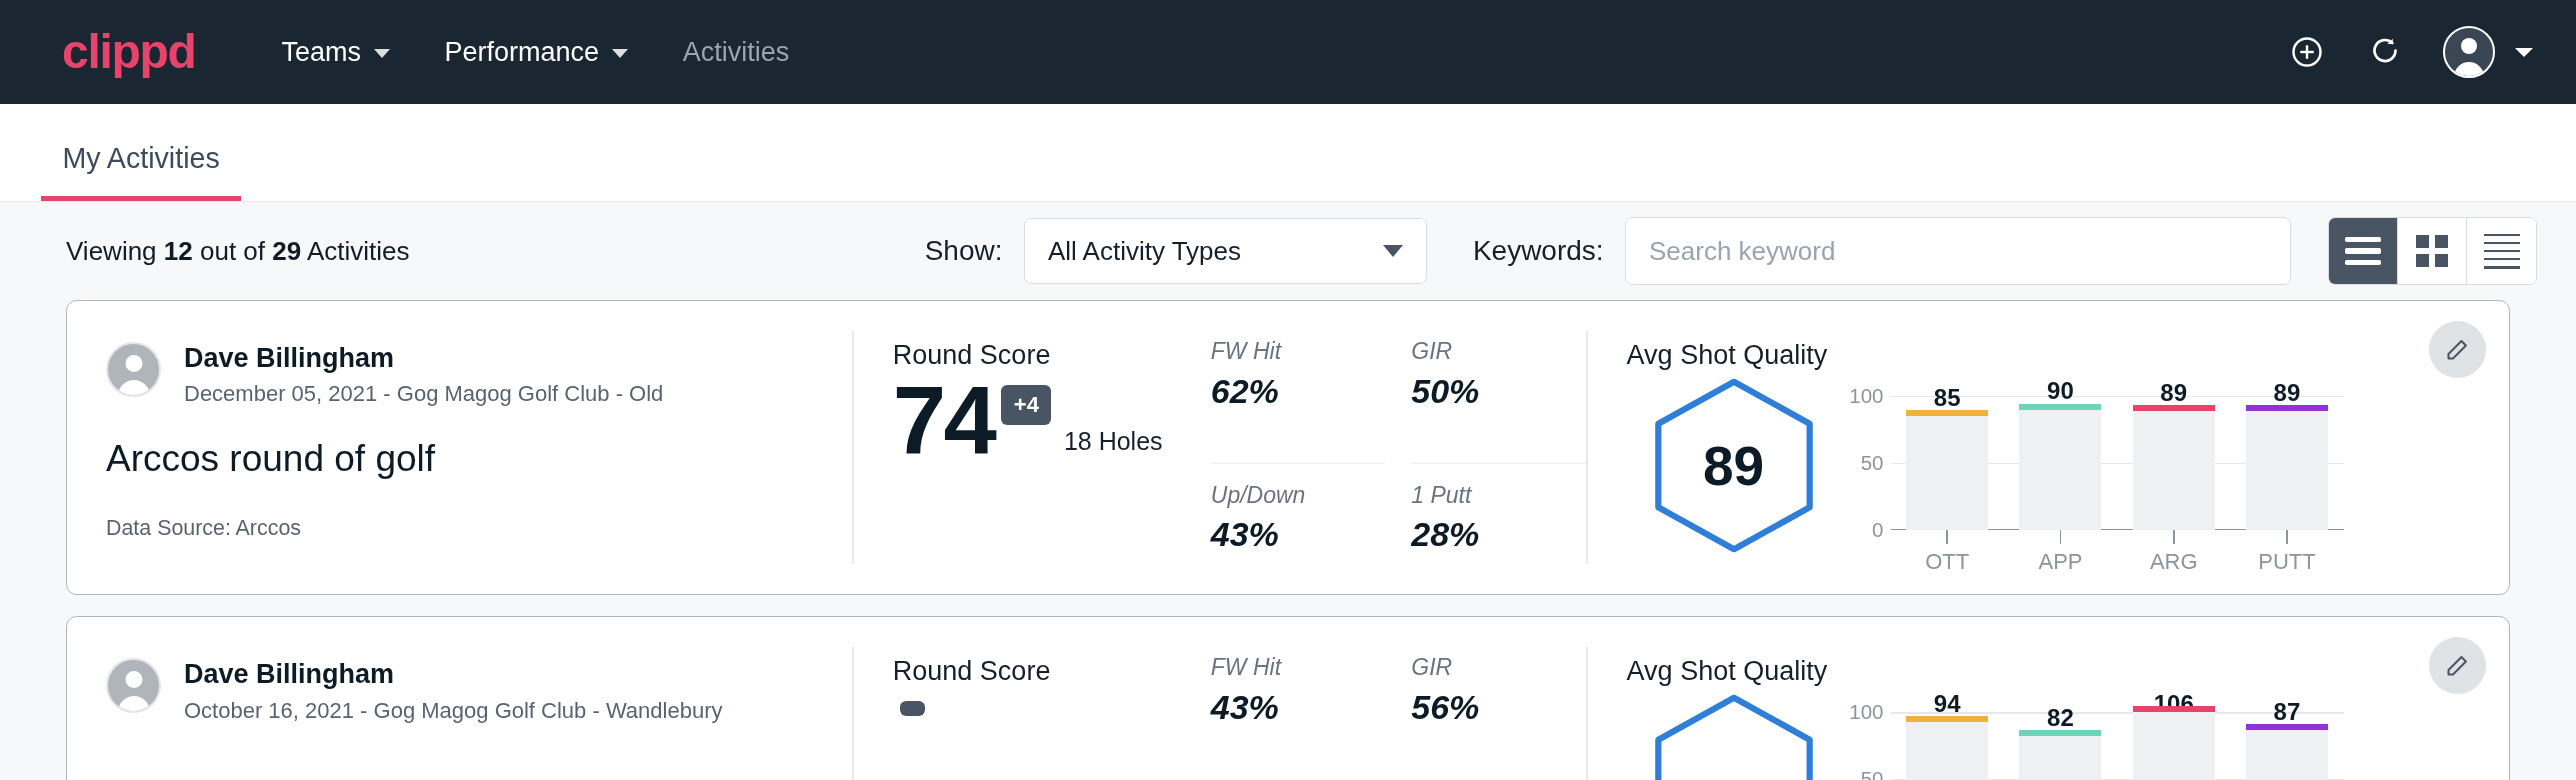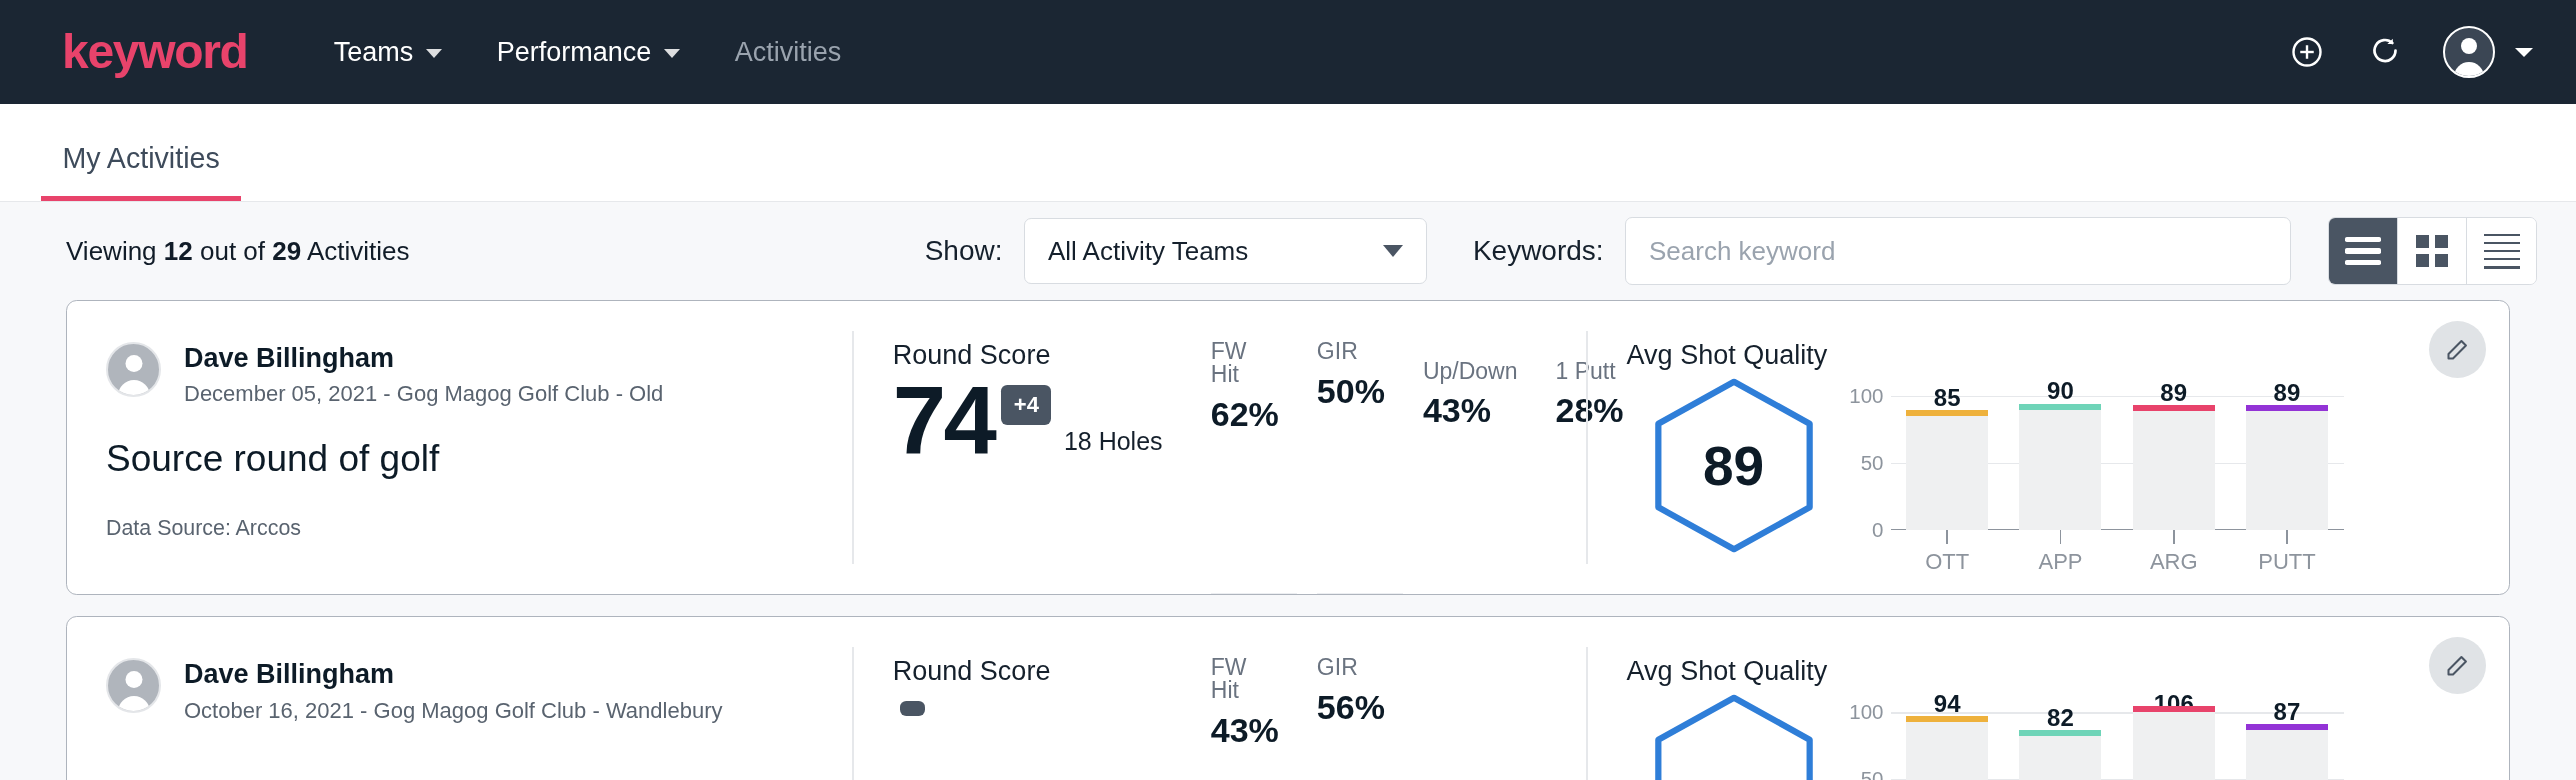--- a/index.html
+++ b/index.html
@@ -271,22 +271,23 @@
     font-size: 25px;
     color: #15202c;
     margin: 0 0 12.5px 12.5px;
   }
 
   .col-stats {
     width: 375px;
     padding: 39px 0 0 0;
     flex-shrink: 0;
     display: grid;
-    grid-template-columns: 1fr 1fr 1fr 1fr;
-    column-gap: 20px;
+    grid-template-columns: 1fr 1fr;
+    column-gap: 26px;
+    font-style: italic;
   }
   .stat { padding-right: 18px; }
   .stat.bordered { border-bottom: 1.8px solid #eceef1; padding-bottom: 12.5px; }
   .stat.second { padding-top: 19.6px; }
   .stat-label { font-size: 23px; color: #6a7380; line-height: 1; }
   .stat-val { font-size: 34px; font-weight: 700; color: #0d1b27; margin-top: 10.7px; line-height: 1; }
 
   .col-quality {
     flex: 1;
     padding: 41px 0 0 39px;
@@ -368,21 +369,21 @@
     border-radius: 50%;
     background: #e0e3e6;
     display: flex; align-items: center; justify-content: center;
     cursor: pointer;
   }
 </style>
 </head>
 <body>
 
 <div class="topnav">
-  <div class="logo">keyword</div>
+  <div class="logo">clippd</div>
 
   <div class="navlinks">
     <div class="navlink">
       <span>Teams</span>
       <span class="caret"></span>
     </div>
     <div class="navlink">
       <span>Performance</span>
       <span class="caret"></span>
     </div>
@@ -420,21 +421,21 @@
 </div>
 
 <div class="filterbar">
   <div class="viewing">
     <span>Viewing </span><b>12</b><span> out of </span><b>29</b><span> Activities</span>
   </div>
 
   <div class="filter-right">
     <span class="flabel">Show:</span>
     <div class="select">
-      <span>All Activity Teams</span>
+      <span>All Activity Types</span>
       <span class="chev"></span>
     </div>
 
     <span class="flabel">Keywords:</span>
     <input class="searchbox" type="text" placeholder="Search keyword" style="">
 
     <div class="viewtoggle">
       <div class="vt-btn active">
         <span class="vt-lines">
             <i style="width:36px"></i>
@@ -470,21 +471,21 @@
       <div class="person">
         <div class="p-avatar">
             <span class="head"></span>
             <span class="body"></span>
           </div>
         <div>
           <div class="p-name">Dave Billingham</div>
           <div class="p-meta">December 05, 2021 - Gog Magog Golf Club - Old</div>
         </div>
       </div>
-      <div class="card-title">Source round of golf</div>
+      <div class="card-title">Arccos round of golf</div>
       <div class="data-source">Data Source: Arccos</div>
     </div>
 
     <div class="divider"></div>
 
     <div class="col-score">
       <div class="blk-label">Round Score</div>
       <div class="score-row">
         <span class="score-num">74</span>
         <span class="score-badge">+4</span>

